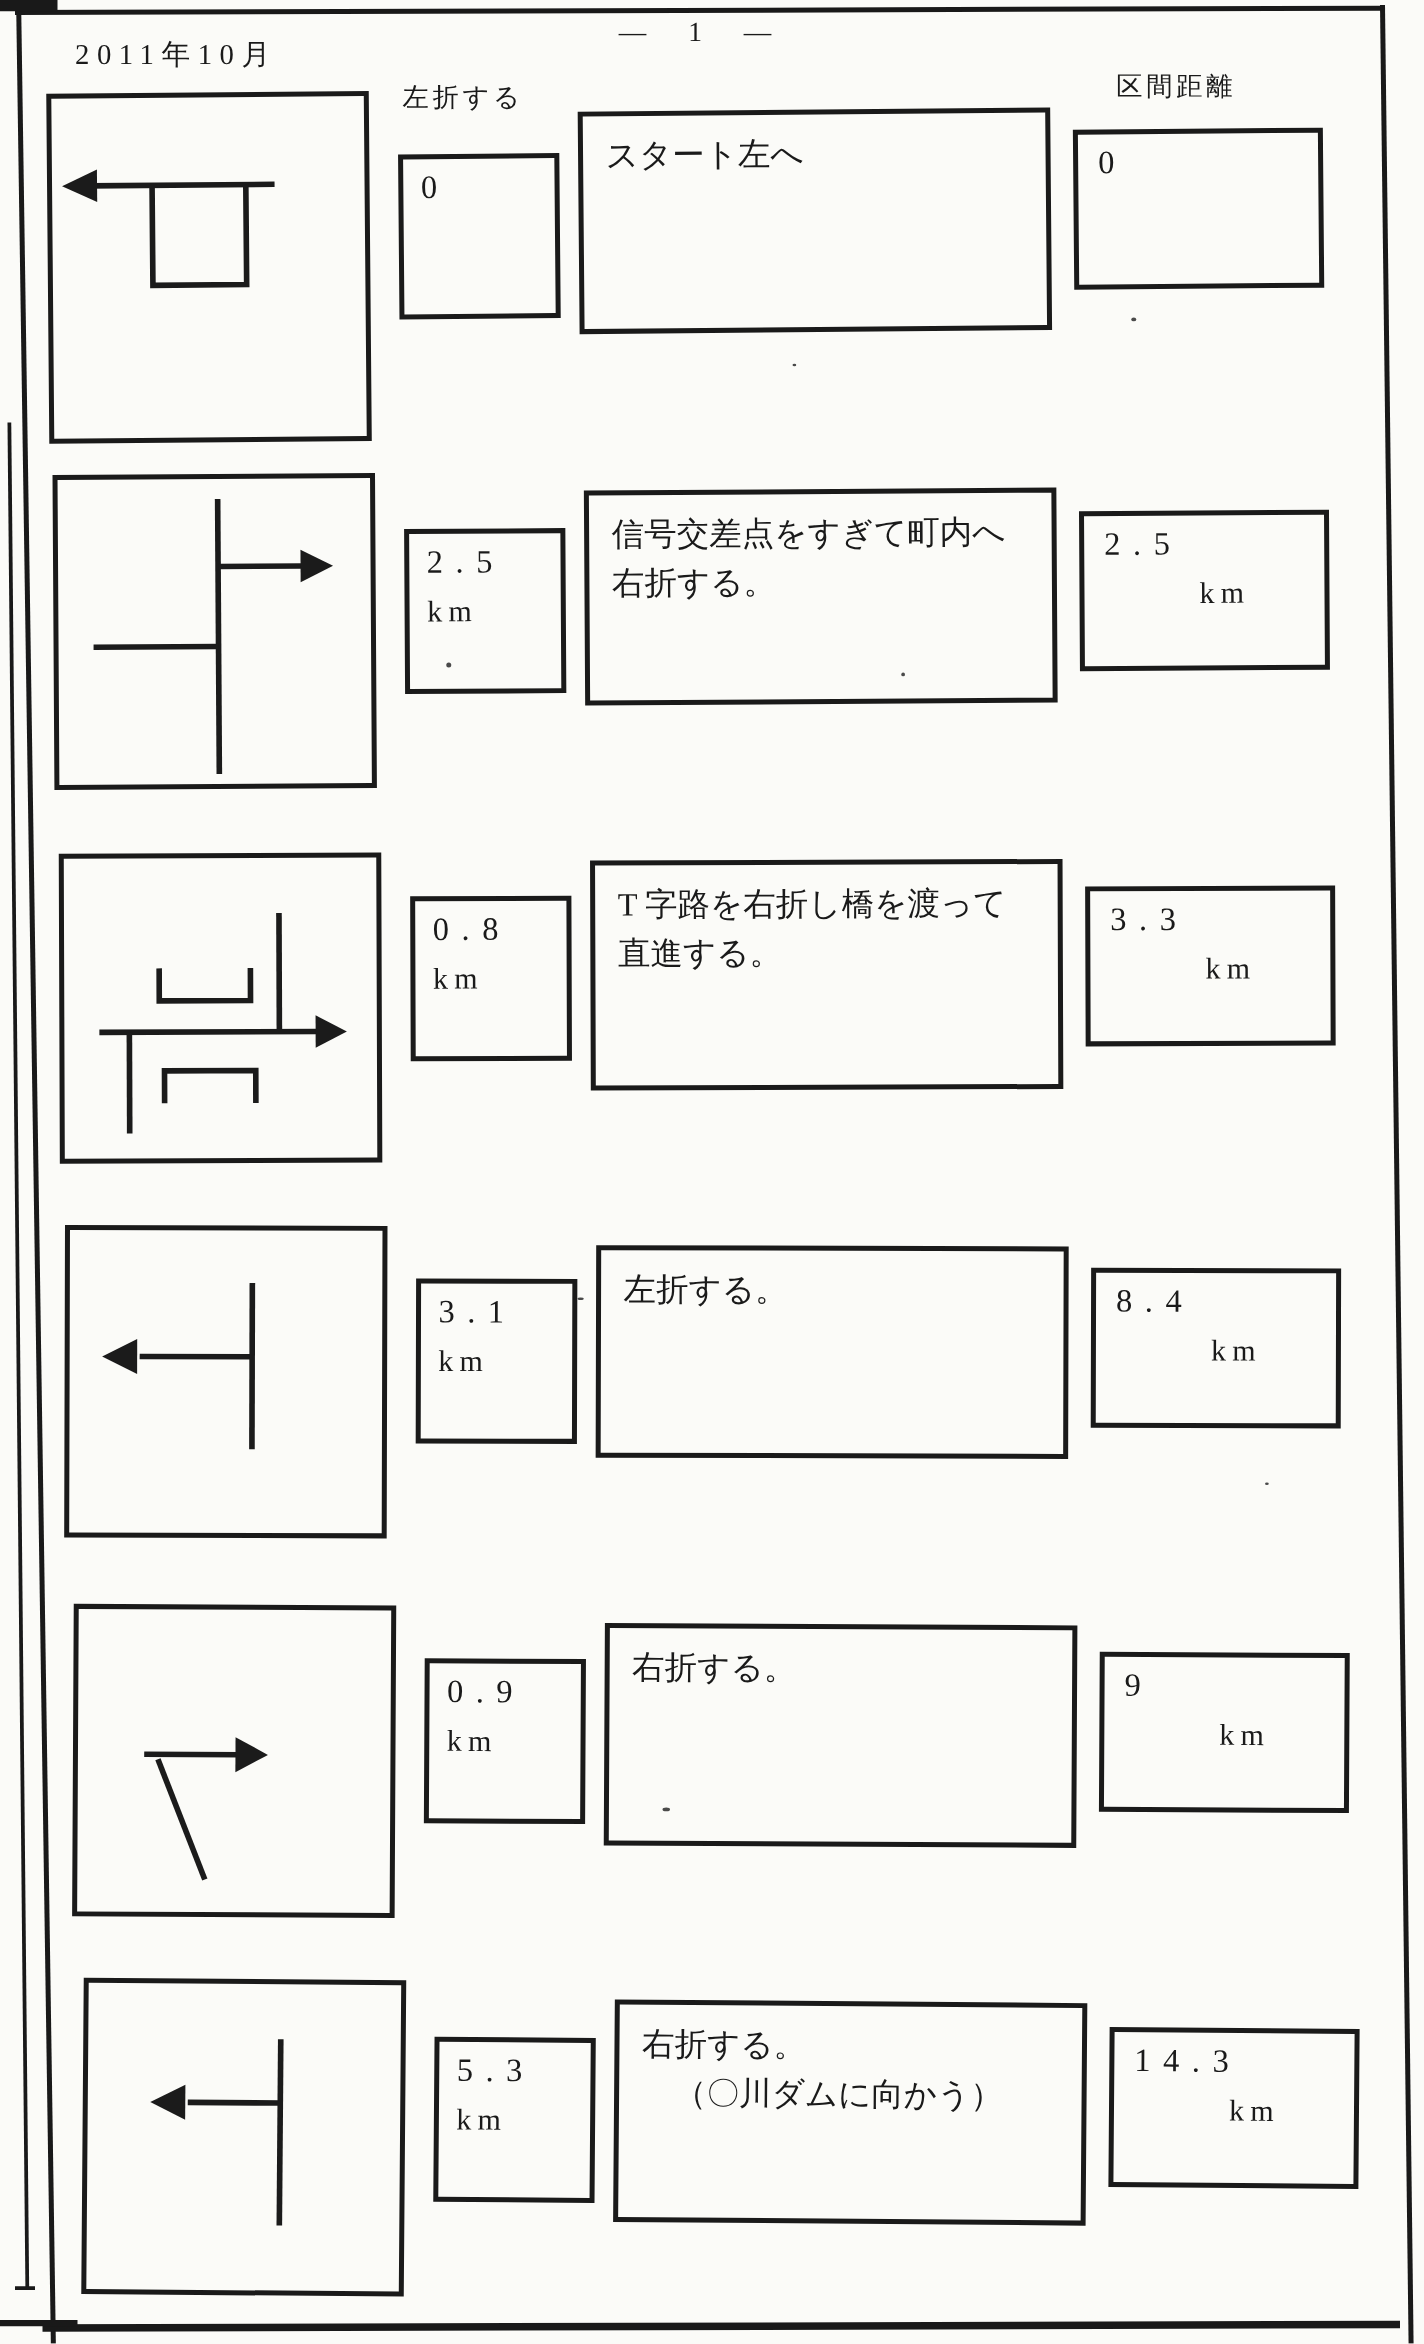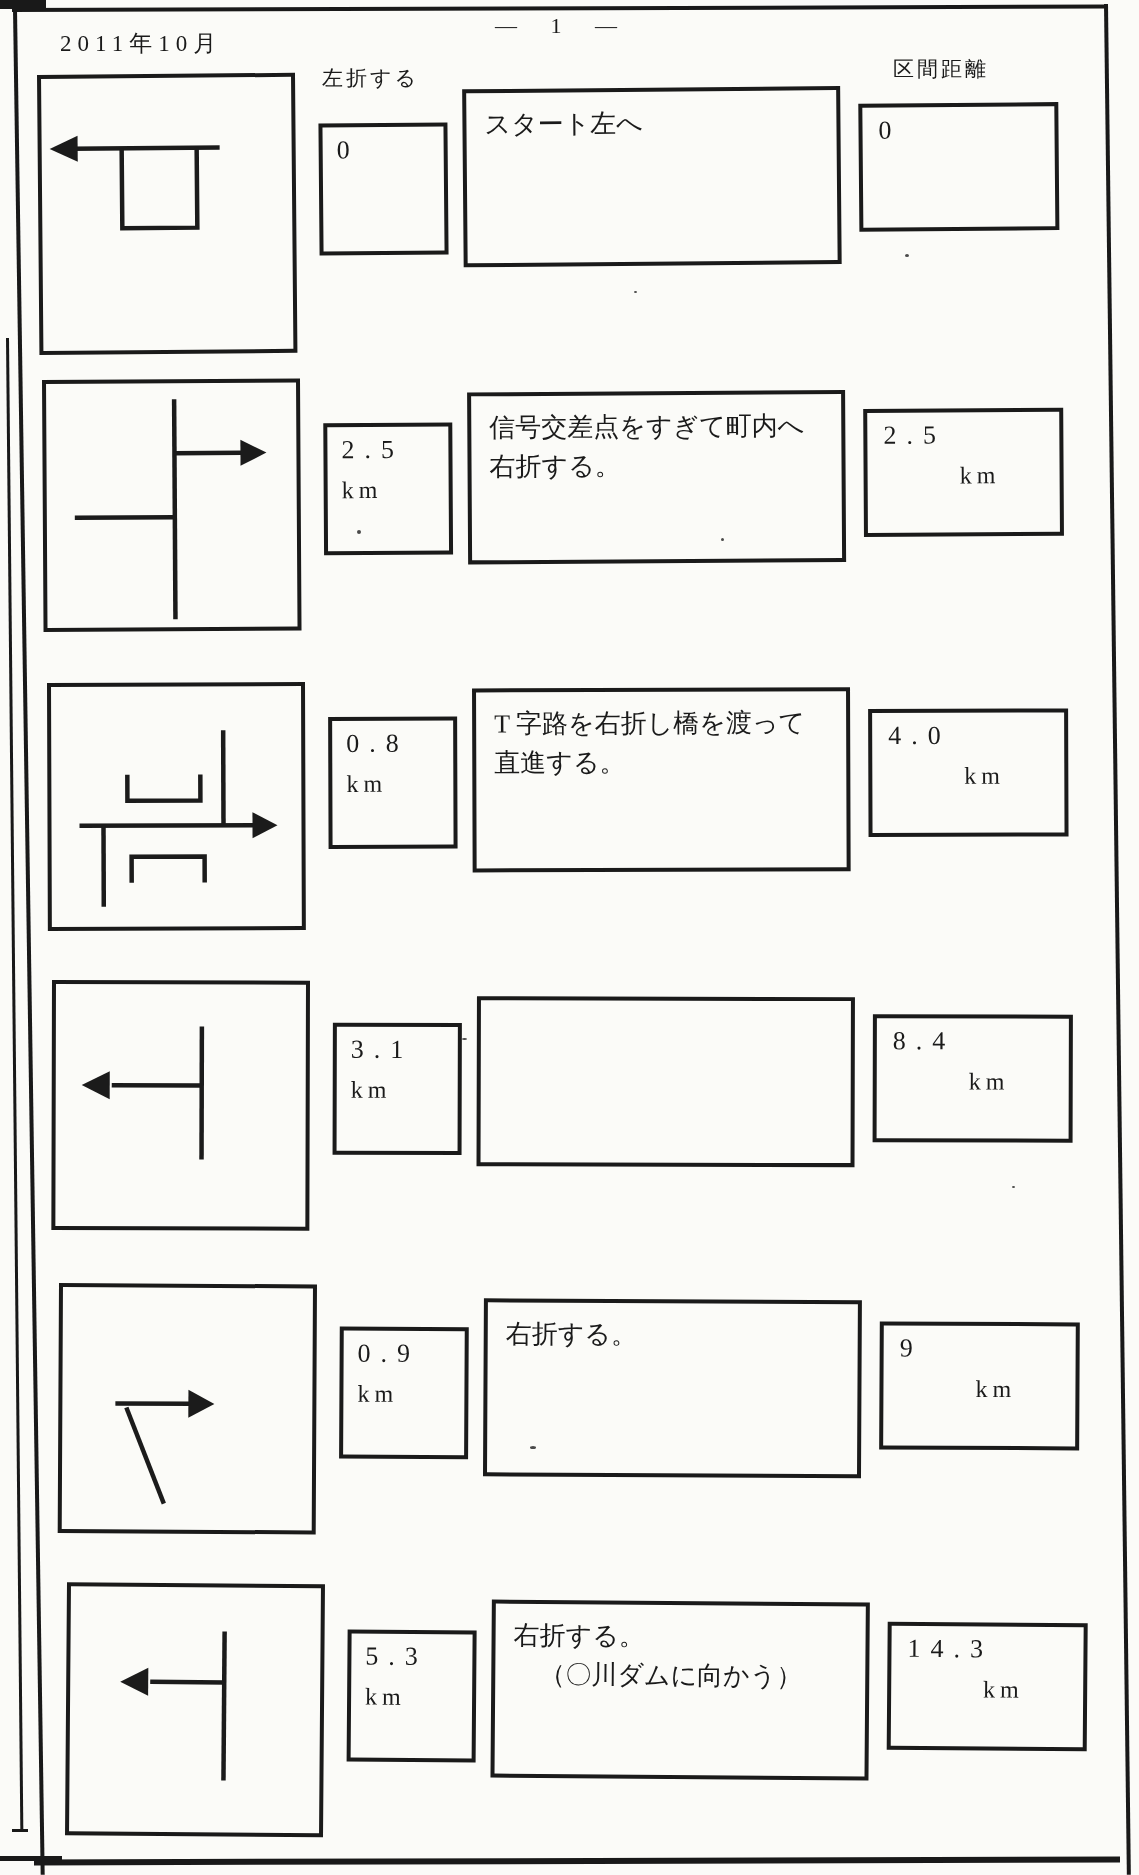--- a/index.html
+++ b/index.html
@@ -144,38 +144,39 @@
     </div>
     <div class="box section-box">
       <div class="num">0.8</div>
       <div class="unit">km</div>
     </div>
     <div class="box desc-box">
       <div>T 字路を右折し橋を渡って直進する。</div>
       <div class="desc-line2"></div>
     </div>
     <div class="box total-box">
-      <div class="num">4.0</div>
+      <div class="num">3.3</div>
       <div class="unit">km</div>
     </div>
   </div>
 
   <div class="row row-4">
     <div class="box diagram-box">
       <svg class="diagram" viewBox="0 0 250 242">
         <line class="stroke" x1="146" y1="42" x2="146" y2="175"></line>
         <line class="stroke" x1="146" y1="101" x2="56" y2="101"></line>
         <polygon class="head" points="26,101 54,87 54,115"></polygon>
       </svg>
     </div>
     <div class="box section-box">
       <div class="num">3.1</div>
       <div class="unit">km</div>
     </div>
     <div class="box desc-box">
+      <div>左折する。</div>
       <div class="desc-line2"></div>
     </div>
     <div class="box total-box">
       <div class="num">8.4</div>
       <div class="unit">km</div>
     </div>
   </div>
 
   <div class="row row-5">
     <div class="box diagram-box">

